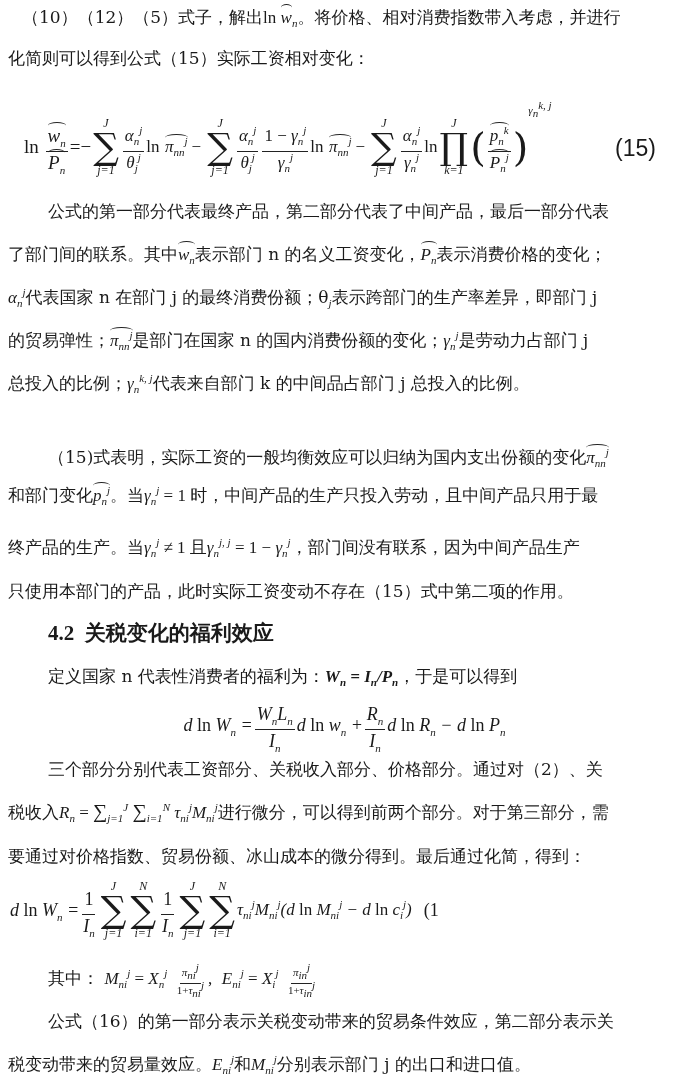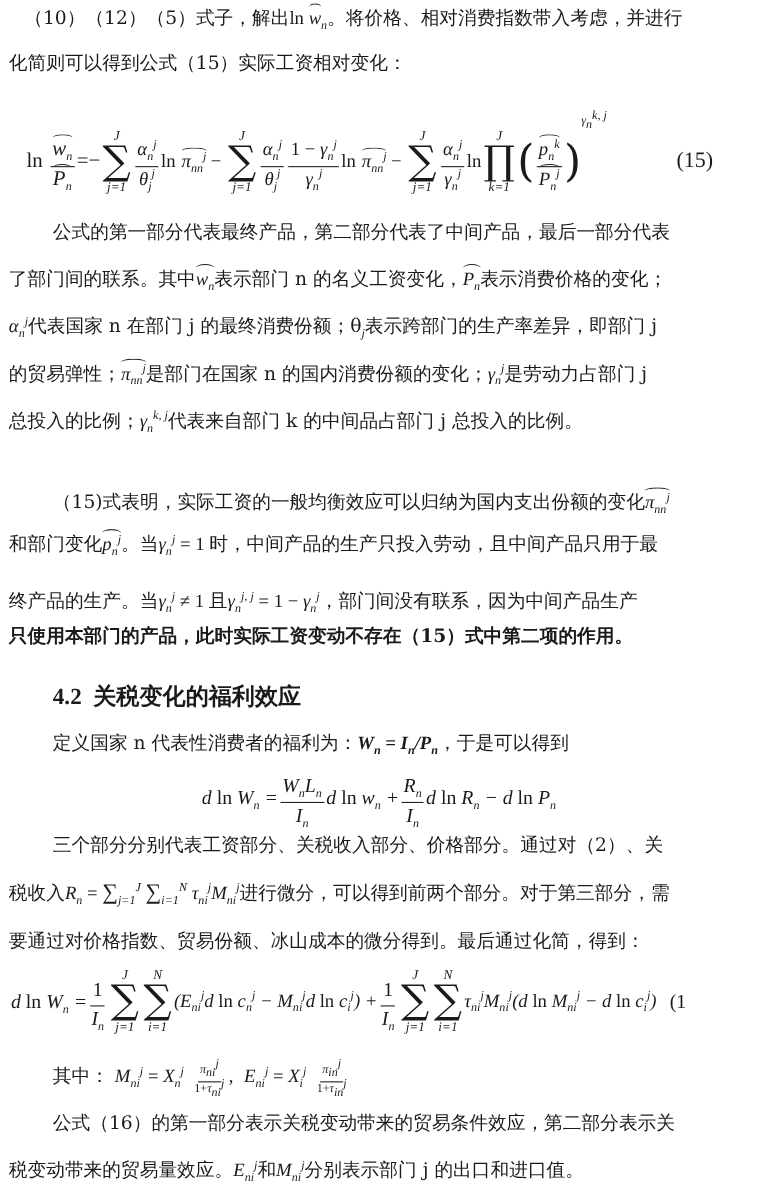--- a/index.html
+++ b/index.html
@@ -20,21 +20,21 @@
   }
   .frac { display: inline-flex; flex-direction: column; align-items: center; vertical-align: middle; margin: 0 2px; }
   .frac .num { border-bottom: 1.3px solid #222; padding: 4px 2px; line-height: 22px; }
   .frac .den { padding: 0 2px; line-height: 22px; }
   .frac.small { font-size: 11px; }
   .frac.small .num, .frac.small .den { line-height: 13px; }
   .bigop { display: inline-flex; flex-direction: column; align-items: center; vertical-align: middle; margin: 0 2px; }
   .bigop .sym { font-size: 36px; line-height: 34px; font-family: "DejaVu Serif", serif; }
   .bigop .lim { font-size: 12px; line-height: 13px; font-family: "Liberation Serif", serif; font-style: italic; }
   .eq { position: absolute; left: 0; width: 689px; display: flex; align-items: center; }
-  .eqnum { position: absolute; font-family: Liberation Serif, serif; font-size: 20px; }
+  .eqnum { position: absolute; font-family: Liberation Sans, sans-serif; font-size: 23px; }
   .heading { font-family: "Liberation Serif", "DejaVu Serif", serif; font-weight: bold; font-size: 21px; }
   .bold-m { font-weight: bold; font-style: italic; font-family: "Liberation Serif", serif; }
   .paren { font-size: 40px; line-height: 40px; font-family: "DejaVu Serif", serif; font-weight: 200; }
 </style>
 </head>
 <body>
 
 <div class="line" style="top:6px;left:22px;">
   <span>（10）（12）（5）式子，解出</span><span class="mr">ln </span><span class="m hat">w</span><sub class="m">n</sub><span>。将价格、相对消费指数带入考虑，并进行</span>
 </div>
@@ -114,21 +114,21 @@
 
 <div class="line indent" style="top:446px;">
   <span>（15)式表明，实际工资的一般均衡效应可以归纳为国内支出份额的变化</span><span class="m hat">π<sub>nn</sub><sup>j</sup></span>
 </div>
 <div class="line" style="top:484px;left:8px;">
   <span>和部门变化</span><span class="m hat">p<sub>n</sub><sup>j</sup></span><span>。当</span><span class="m">γ<sub>n</sub><sup>j</sup></span><span class="mr"> = 1 时，中间产品的生产只投入劳动，且中间产品只用于最</span>
 </div>
 <div class="line" style="top:536px;left:8px;">
   <span>终产品的生产。当</span><span class="m">γ<sub>n</sub><sup>j</sup></span><span class="mr"> ≠ 1 且</span><span class="m">γ<sub>n</sub><sup>j, j</sup></span><span class="mr"> = 1 − </span><span class="m">γ<sub>n</sub><sup>j</sup></span><span>，部门间没有联系，因为中间产品生产</span>
 </div>
-<div class="line" style="top:568px;left:8px;font-weight:bold;">只使用本部门的产品，此时实际工资变动不存在（15）式中第二项的作用。</div>
+<div class="line" style="top:580px;left:8px;">只使用本部门的产品，此时实际工资变动不存在（15）式中第二项的作用。</div>
 
 <div class="line heading" style="top:622px;left:48px;">
   <span>4.2</span>&nbsp;&nbsp;<span>关税变化的福利效应</span>
 </div>
 
 <div class="line indent" style="top:665px;">
   <span>定义国家 n 代表性消费者的福利为：</span><span class="bold-m">W<sub>n</sub> = I<sub>n</sub>/P<sub>n</sub></span><span>，于是可以得到</span>
 </div>
 
 <div class="eq" style="top:700px;height:50px;justify-content:center;">
@@ -160,21 +160,20 @@
   <span class="bigop">
       <span class="lim">J</span>
       <span class="sym">∑</span>
       <span class="lim">j=1</span>
     </span>
   <span class="bigop">
       <span class="lim">N</span>
       <span class="sym">∑</span>
       <span class="lim">i=1</span>
     </span>
-  <span class="m" style="font-size:17px;">(E<sub>ni</sub><sup>j</sup>d <span class="mr">ln</span> c<sub>n</sub><sup>j</sup> − M<sub>ni</sub><sup>j</sup>d <span class="mr">ln</span> c<sub>i</sub><sup>j</sup>) + </span>
   <span class="frac m" style="font-size:18px;">
       <span class="num mr">1</span>
       <span class="den">I<sub>n</sub></span>
     </span>
   <span class="bigop">
       <span class="lim">J</span>
       <span class="sym">∑</span>
       <span class="lim">j=1</span>
     </span>
   <span class="bigop">

